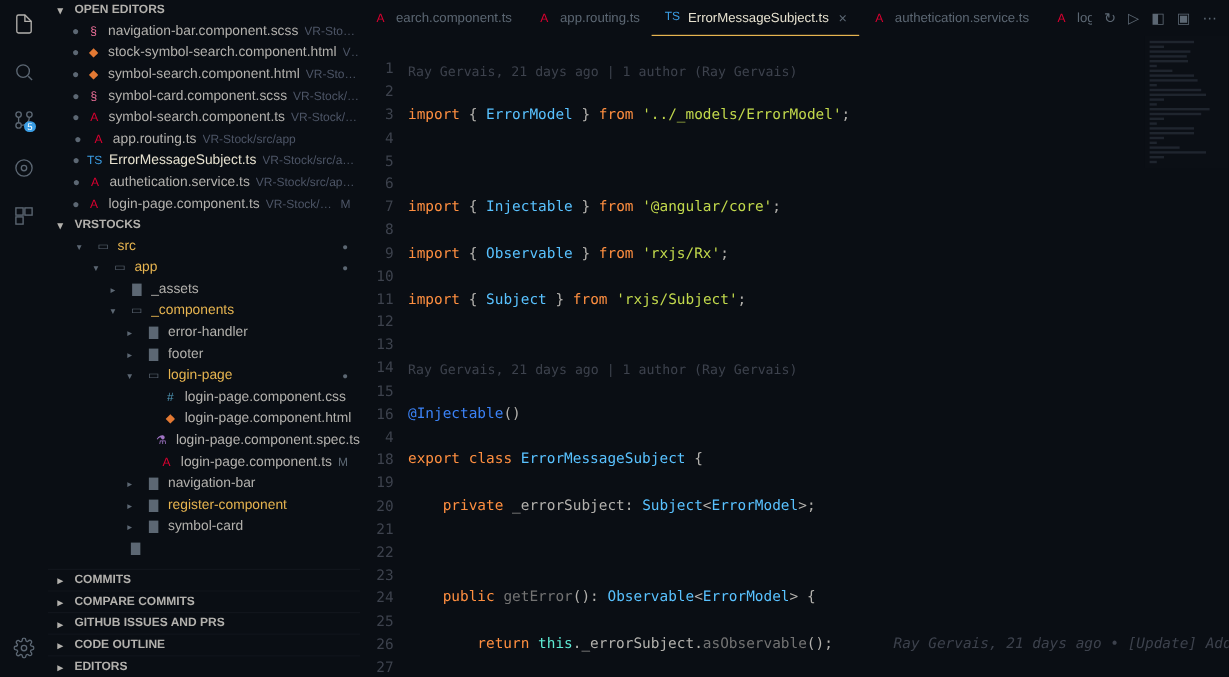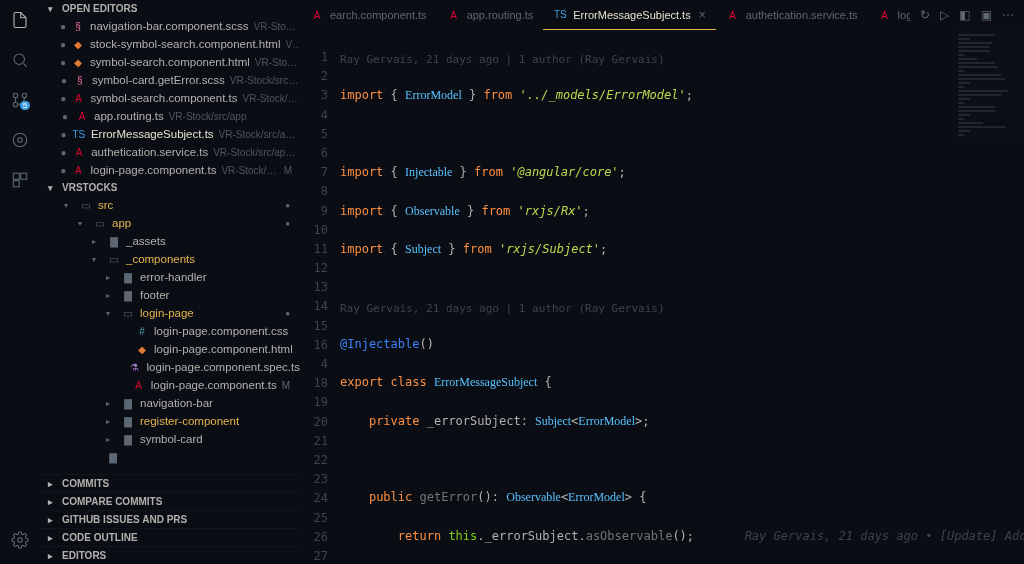--- a/index.html
+++ b/index.html
@@ -206,26 +206,26 @@
 .blame {
   color: #3d424d;
   font-size: 11px;
   padding: 2px 0 0 0;
   height: 18px;
 }
 .code-lines .line { height: 19.2px; }
 
 
 .kw { color: #ff8f40; }
-.str { color: #c2d94c; font-style: italic; }
+.str { color: #c2d94c; }
 .punc { color: #b3b1ad; }
-.type { color: #59c2ff; font-family: Liberation Serif, serif; }
+.type { color: #59c2ff; }
 .func { color: #737373; }
 .dec { color: #3b82f6; }
-.this { color: #84cc16; }
+.this { color: #5eead4; }
 .comment-inline { color: #3d424d; font-style: italic; }
 
 .minimap {
   position: absolute;
   top: 0; right: 0;
   width: 70px;
   height: 110px;
   background: #0d1117;
   opacity: 0.6;
   padding: 4px;
@@ -306,21 +306,21 @@
         </div>
         <div class="file-item">
           <span class="status-dot">●</span>
           <span class="file-icon ic-html">◆</span>
           <span class="name">symbol-search.component.html</span> 
           <span class="path">VR-Stock/src/a...</span>
         </div>
         <div class="file-item">
           <span class="status-dot">●</span>
           <span class="file-icon ic-sass">§</span>
-          <span class="name">symbol-card.getError.scss</span> 
+          <span class="name">symbol-card.component.scss</span> 
           <span class="path">VR-Stock/src/app/...</span>
         </div>
         <div class="file-item">
           <span class="status-dot">●</span>
           <span class="file-icon ic-angular">A</span>
           <span class="name">symbol-search.component.ts</span> 
           <span class="path">VR-Stock/src/app/...</span>
         </div>
         <div class="file-item">
           <span class="status-dot">●</span>

